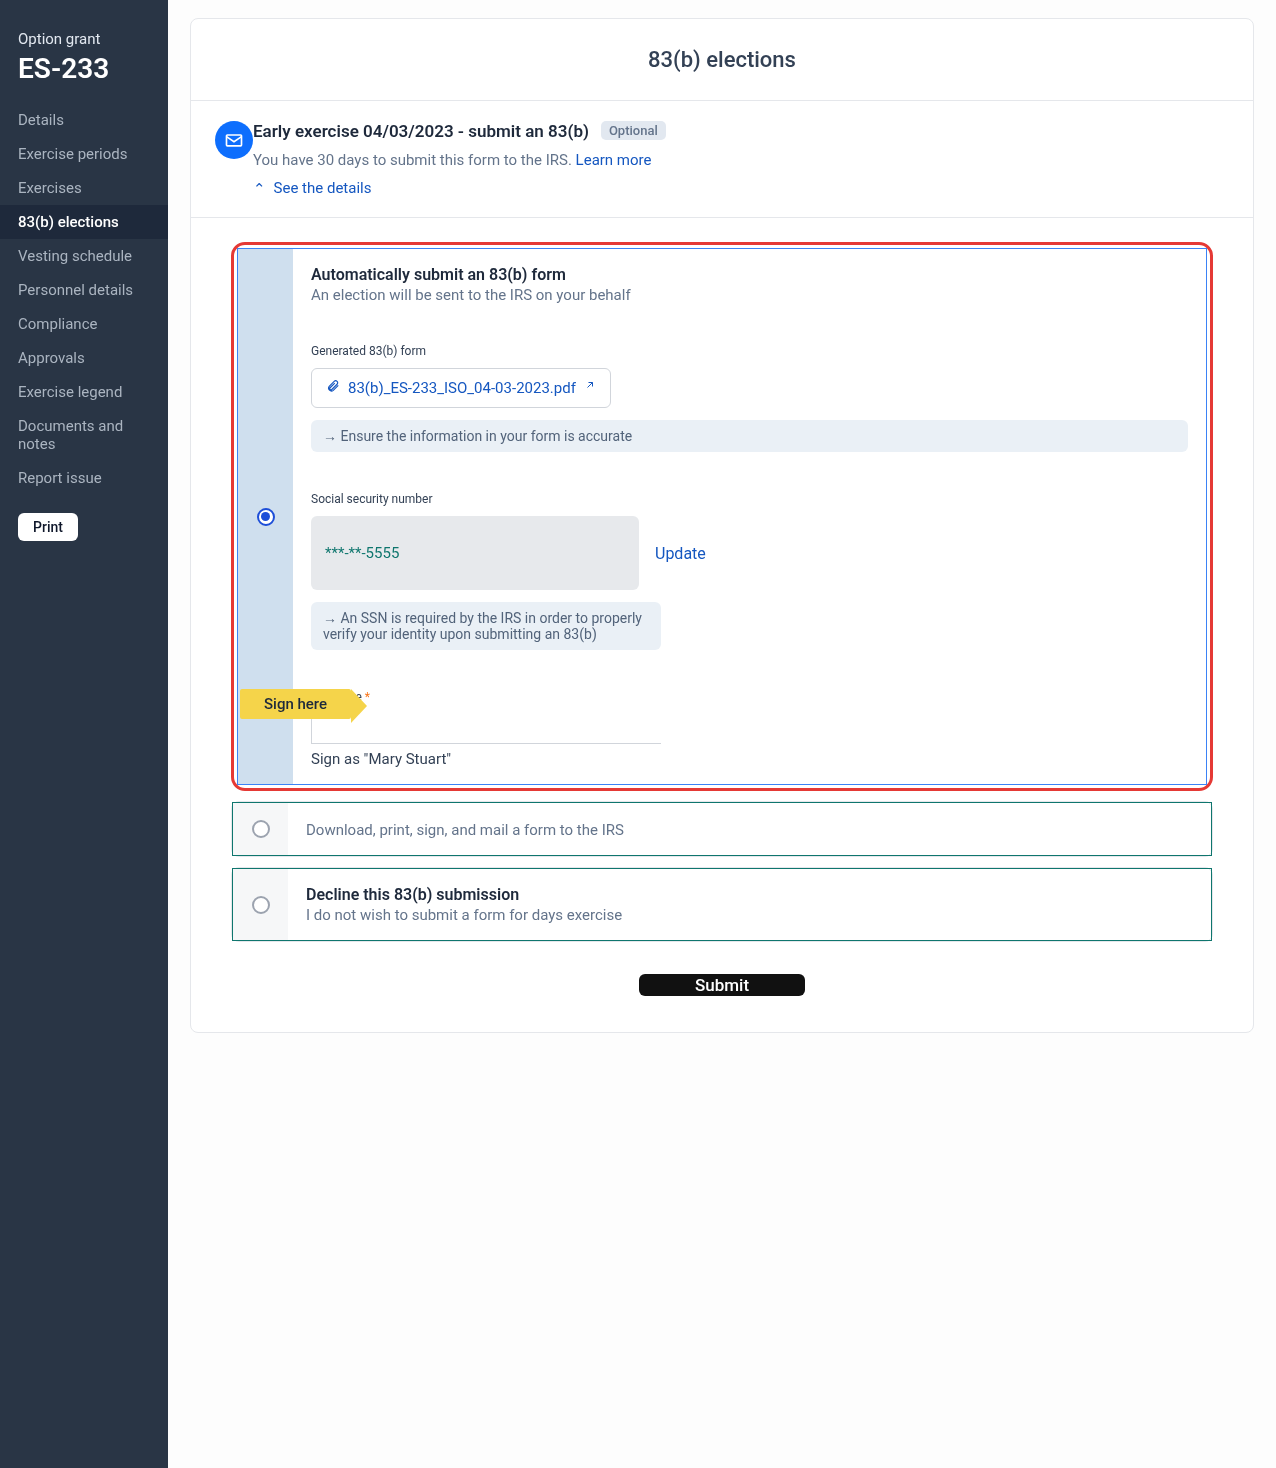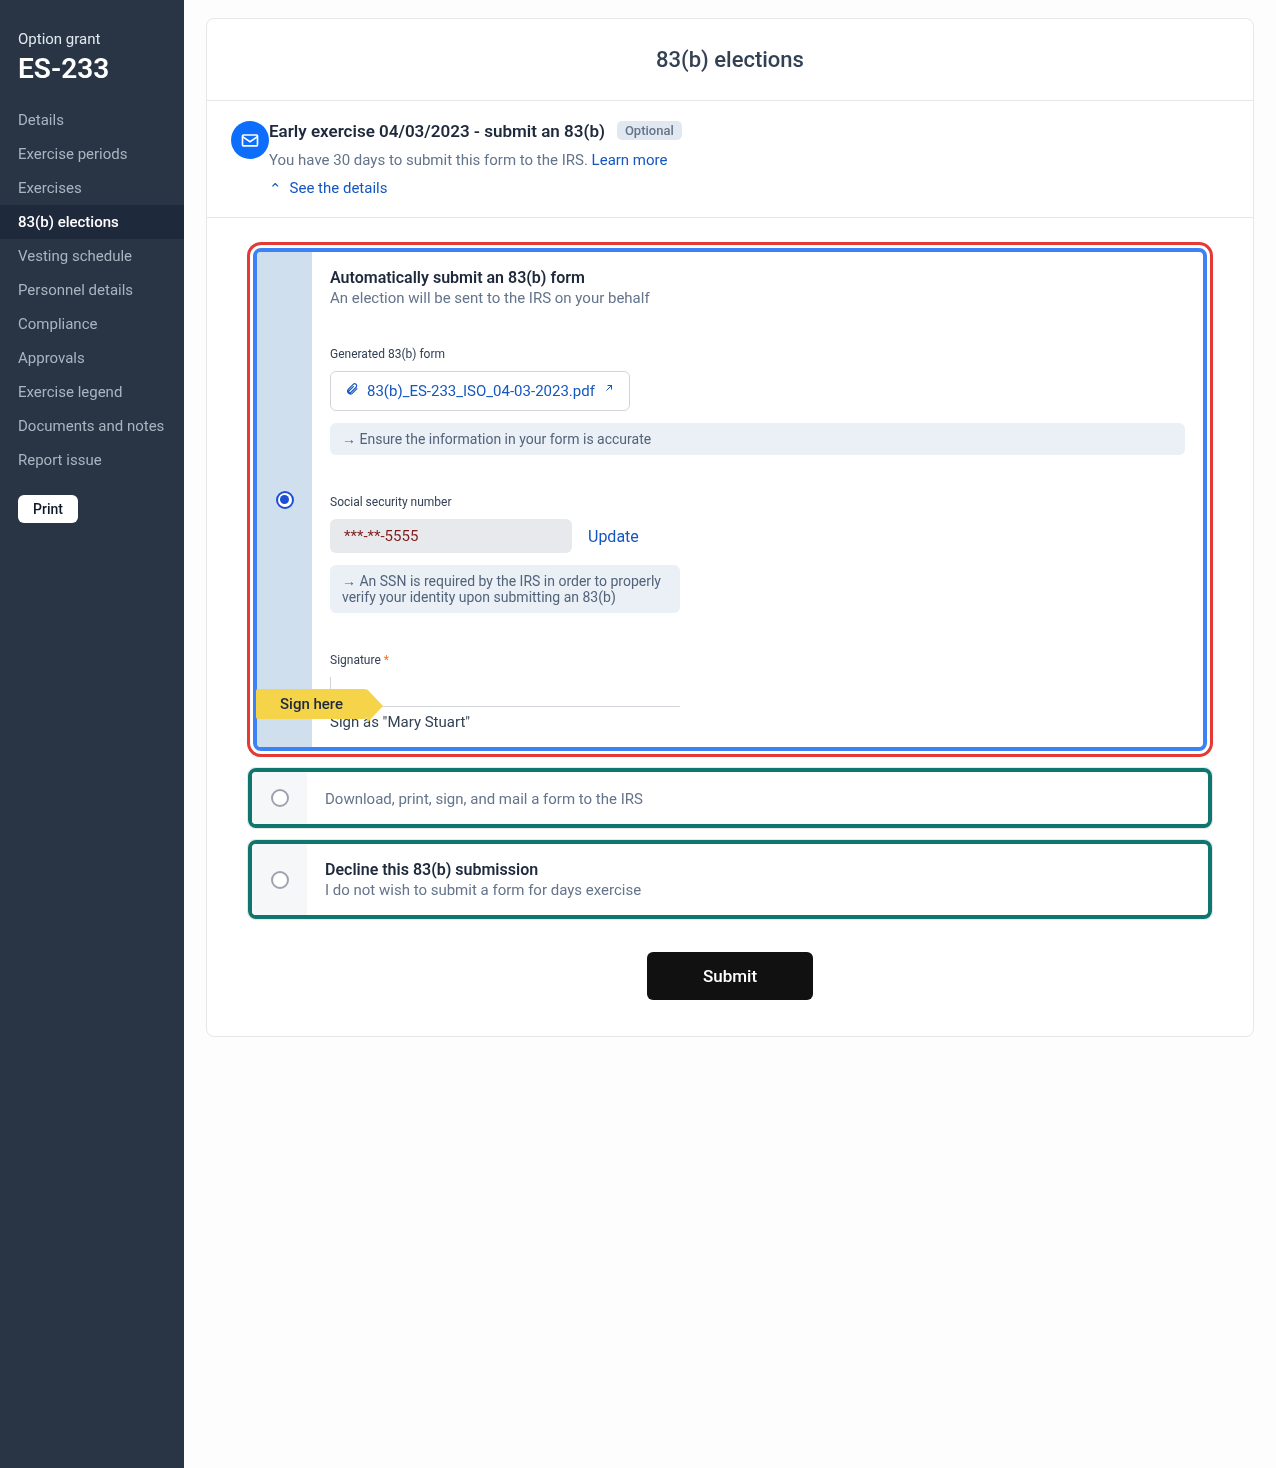--- a/index.html
+++ b/index.html
@@ -1,59 +1,59 @@
 <!DOCTYPE html>
 <html><head>
   <meta charset="utf-8">
   <style>
     *{box-sizing:border-box;margin:0;padding:0;font-family:-apple-system,BlinkMacSystemFont,"Segoe UI",Roboto,Helvetica,Arial,sans-serif}
     body{background:#fdfdfd;color:#0f172a;display:flex;min-height:1468px;width:1276px}
-    .sidebar{width:184px;background:#293545;color:#fff;flex-shrink:0;padding:30px 0 0}
+    .sidebar{width:168px;background:#293545;color:#fff;flex-shrink:0;padding:30px 0 0}
     .sb-head{padding:0 18px 18px}
     .sb-sub{font-size:15px;color:#e2e8f0;margin-bottom:4px}
     .sb-title{font-size:28px;font-weight:600}
     .sb-item{padding:8px 18px;font-size:15px;color:#aab4c0;cursor:pointer}
     .sb-item.active{background:#1e293b;color:#fff;font-weight:500}
     .print-btn{margin:18px;background:#fff;color:#0f172a;border:none;border-radius:6px;padding:6px 15px;font-size:14px;font-weight:500;cursor:pointer}
     .main{flex:1;padding:18px 22px}
     .card{border:1px solid #e5e7eb;border-radius:8px;background:#fff}
     .card-head{text-align:center;padding:28px 0;border-bottom:1px solid #e5e7eb;font-size:22px;font-weight:500;color:#334155}
     .notice{display:flex;padding:20px 24px;border-bottom:1px solid #e5e7eb}
     .env-ico{width:38px;height:38px;border-radius:50%;background:#0d6efd;display:flex;align-items:center;justify-content:center;color:#fff;flex-shrink:0}
     .env-ico svg{width:20px;height:20px}
     .notice-title{font-size:17px;font-weight:600;color:#1e293b;display:inline}
     .pill{background:#e2e8f0;color:#64748b;font-size:13px;font-weight:500;border-radius:5px;padding:2px 8px;margin-left:8px;vertical-align:2px}
     .notice-body{color:#64748b;font-size:15px;margin-top:10px}
     .link{color:#1557c0;cursor:pointer}
     .details-row{margin-top:10px;display:flex;align-items:center;gap:8px;color:#1557c0;font-size:15px;cursor:pointer}
     .content{padding:24px 40px 36px}
     .option-wrap{border:1px solid #e5e7eb;border-radius:8px;margin-bottom:10px}
     .option-wrap.hl{position:relative;border:3px solid #e53935;border-radius:14px;padding:3px}
-    .option{border:4px solid #0f766e;border-radius:8px;display:flex;overflow:hidden}
+    .option{border:1px solid #0f766e;border-radius:0;display:flex;overflow:hidden}
     .option-wrap.hl .option{border-color:#3b82f6}
     .radiozone{width:55px;background:#f6f7f8;display:flex;align-items:center;justify-content:center;flex-shrink:0}
     .hl .radiozone{background:#cfdfee}
     .radio{width:18px;height:18px;border:2px solid #9ca3af;border-radius:50%;background:#fff;display:flex;align-items:center;justify-content:center}
     .radio.sel{border-color:#1d4ed8}
     .radio.sel::after{content:"";width:9px;height:9px;border-radius:50%;background:#1d4ed8}
     .opt-body{padding:16px 18px;flex:1}
     .opt-title{font-weight:600;font-size:16px;color:#1e293b}
     .opt-sub{color:#64748b;font-size:15px;margin-top:2px}
     .sect-label{font-weight:400;font-size:12px;color:#334155;margin-top:40px;margin-bottom:10px}
     .file-btn{border:1px solid #d1d5db;border-radius:6px;padding:10px 14px;display:inline-flex;align-items:flex-start;gap:8px;color:#1557c0;font-size:15px;cursor:pointer}
     .hint{background:#eaf0f6;color:#52637a;font-size:14px;border-radius:6px;padding:8px 12px;margin-top:12px}
     .ssn-row{display:flex;align-items:center;gap:16px}
-    .ssn-field{background:#e7e9ec;border:none;border-radius:6px;padding:8px 14px;width:242px;font-size:15px;color:#7f1d1d}
+    .ssn-field{background:#e7e9ec;border:none;border-radius:6px;padding:28px 14px;width:328px;font-size:15px;color:#0f766e}
     .sig-input{border:1px solid #d1d5db;border-top:none;border-right:none;height:30px;width:100%;max-width:350px}
     .sign-as{font-size:15px;color:#334155;margin-top:6px}
     .note{font-size:14px;color:#6b7280;margin-top:16px;line-height:1.45;max-width:370px}
     .note b{color:#4b5563;font-weight:600}
     .tag{position:absolute;left:6px;top:444px;background:#f5d44a;color:#1e293b;font-size:15px;font-weight:500;padding:6px 24px;border-radius:2px}
     .tag::after{content:"";position:absolute;right:-16px;top:0;border-top:17px solid transparent;border-bottom:17px solid transparent;border-left:16px solid #f5d44a}
-    .submit{display:block;margin:32px auto 0;background:#111;color:#fff;border:none;border-radius:6px;padding:14px 56px;font-size:17px;font-weight:500;cursor:pointer}
+    .submit{display:block;margin:32px auto 0;background:#111;color:#fff;border:none;border-radius:6px;padding:1px 56px;font-size:17px;font-weight:500;cursor:pointer}
     .req{color:#f97316}
     .chev{display:inline-block;transform:rotate(180deg)}
   </style>
 </head>
 <body>
 
 <aside class="sidebar">
   <div class="sb-head">
     <div class="sb-sub">Option grant</div>
     <div class="sb-title">ES-233</div>

